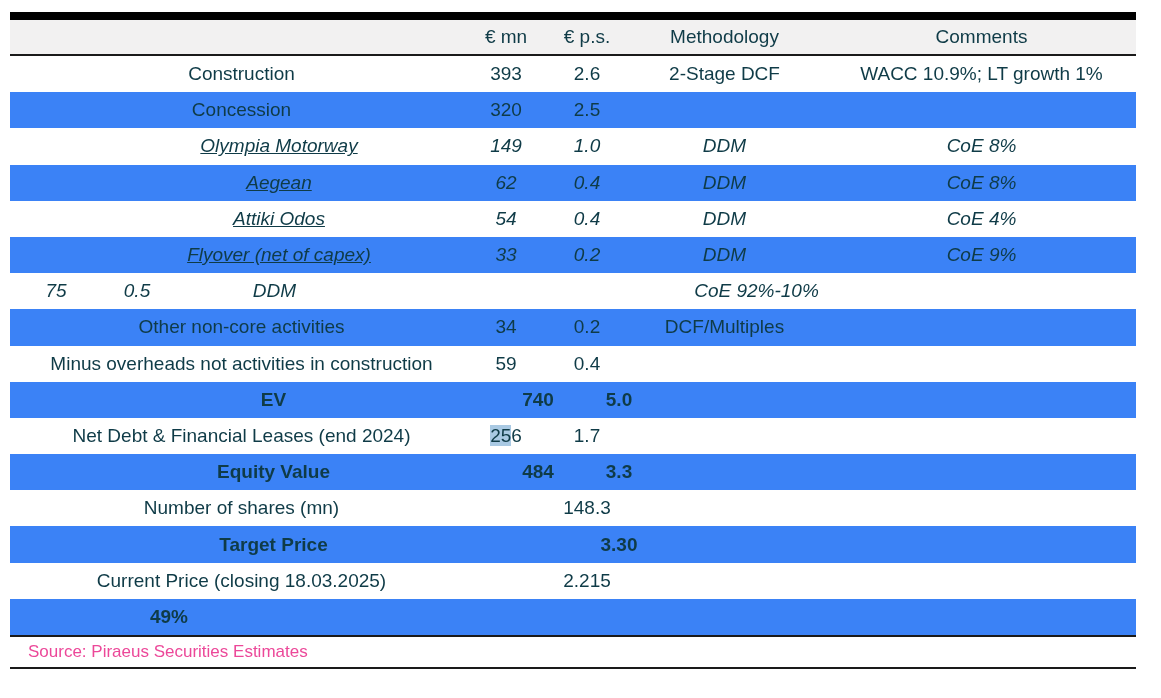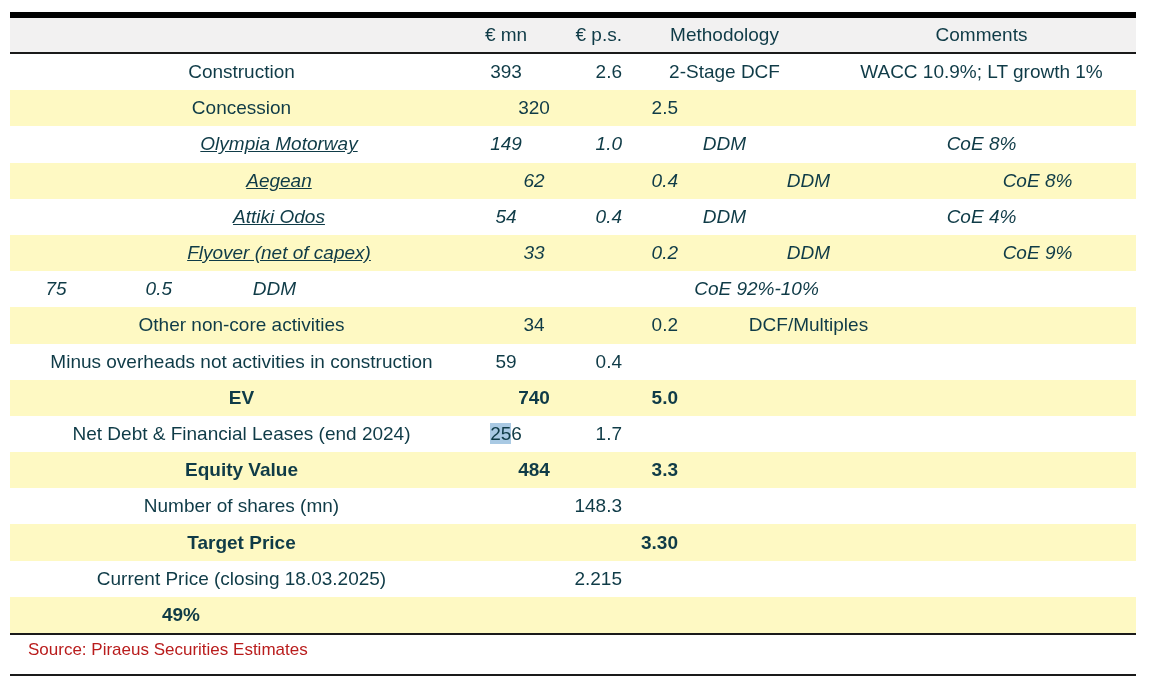--- a/index.html
+++ b/index.html
@@ -22,54 +22,54 @@
     margin: 0;
     padding: 9px 0 0 28px;
     font-size: 20px;
     font-weight: 700;
     letter-spacing: 0.1px;
     color: #0f3b47;
   }
   .tbl {
     margin: 12px 0 0 10px;
     width: 1126px;
-    border-top: 6px solid #000000;
+    border-top: 8px solid #000000;
     border-bottom: 2px solid #1a1a1a;
   }
   .row {
     display: flex;
     align-items: center;
     height: 36.2px;
     font-size: 19px;
     background: #ffffff;
   }
-  .row.alt { background: #fef9c3; gap: 28px; }
-  .row.bold { font-weight: 700; }
+  .row.alt { background: #3b82f6; }
+  .row.bold { font-weight: 700; padding-left: 32px; }
   .row.italic { font-style: italic; }
   .thead {
     height: 34px;
     background: #f2f1f1;
     border-bottom: 2px solid #1a1a1a;
   }
   .c { box-sizing: border-box; white-space: nowrap; overflow: hidden; }
   .c.label { width: 450px; padding-left: 13px; text-align: center; }
   .c.label.ind { padding-left: 88px; text-decoration: underline; }
   .c.mn   { width: 92px;  text-align: center; }
-  .c.ps   { width: 70px;  text-align: right; }
+  .c.ps   { width: 70px;  text-align: center; }
   .c.meth { width: 205px; text-align: center; }
   .c.com  { flex: 1;      text-align: center; }
   .sel { background: #a9c9e3; }
   .source {
     margin-left: 10px;
     width: 1126px;
     box-sizing: border-box;
-    padding: 5px 0 14px 18px;
+    padding: 5px 0 5px 18px;
     font-size: 17px;
     border-bottom: 2px solid #1a1a1a;
-    color: #b91c1c;
+    color: #ec4899;
   }
 </style>
 </head>
 <body>
 
 <div class="page">
 
 
   <div class="tbl">
     <div class="row thead">

